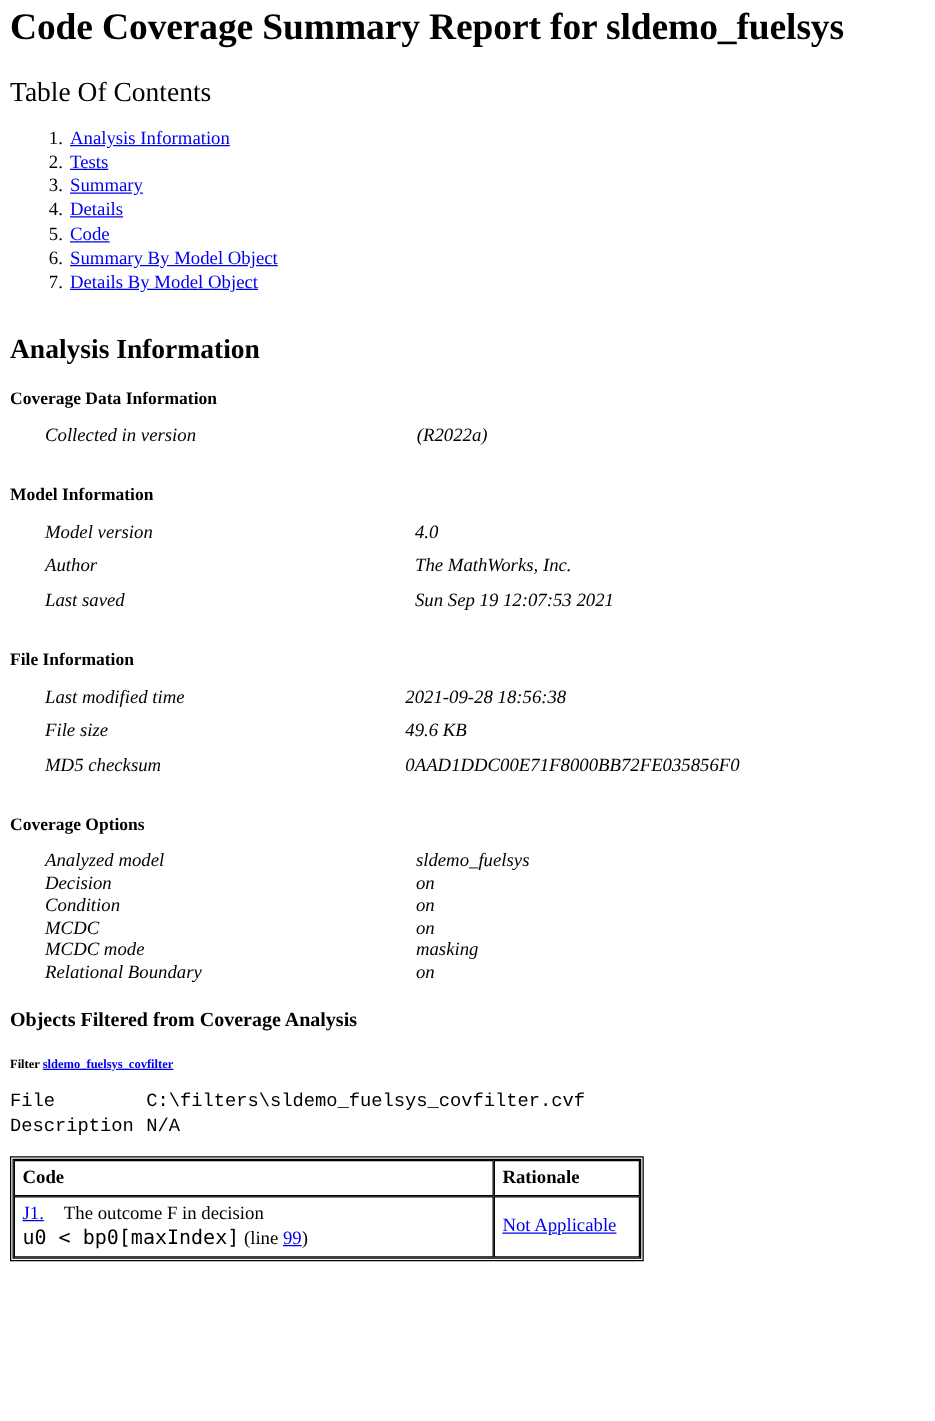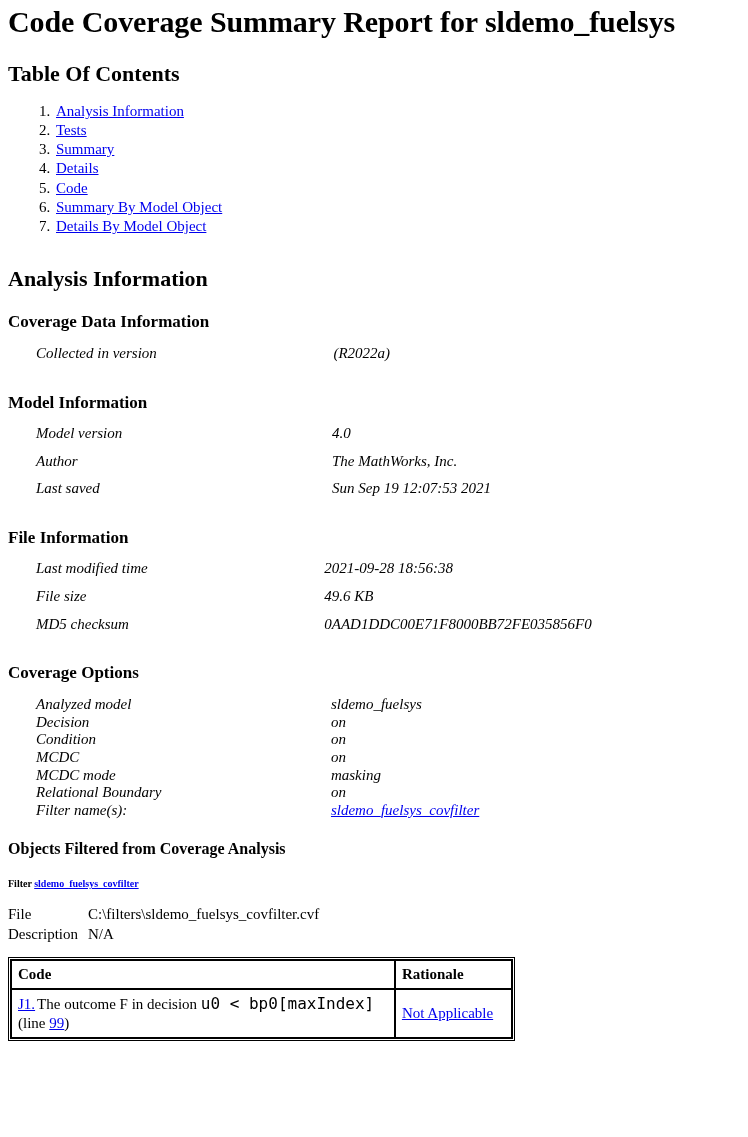--- a/index.html
+++ b/index.html
@@ -23,32 +23,32 @@
   }
   h1.report-title {
     font-size: 30px;
     font-weight: bold;
     margin: 4px 0 0 0;
     line-height: 1.18;
     letter-spacing: -0.1px;
   }
   h2.section-h2 {
     font-size: 22px;
-    font-weight: bold;
+    font-weight: normal;
     margin: 22px 0 0 0;
     line-height: 1.2;
   }
   h2.analysis-h2 {
     font-size: 22px;
     font-weight: bold;
     margin: 30px 0 0 0;
     line-height: 1.2;
   }
   h3.section-h3 {
-    font-size: 17px;
+    font-size: 14px;
     font-weight: bold;
     margin: 20px 0 0 0;
     line-height: 1.2;
   }
   h3.filtered-h3 {
     font-size: 16px;
     font-weight: bold;
     margin: 19px 0 0 0;
     line-height: 1.2;
   }
@@ -91,20 +91,21 @@
     font-size: 10px;
     font-weight: bold;
     margin: 20px 0 0 0;
   }
   .filter-title a {
     font-weight: bold;
   }
   table.filemeta {
     border-collapse: collapse;
     margin: 16px 0 12px 0;
+    font-family: Liberation Mono, monospace;
   }
   table.filemeta td {
     padding: 0 0 2px 0;
     vertical-align: top;
     line-height: 1.22;
     white-space: nowrap;
   }
   table.filemeta td.fm-k {
     padding-right: 10px;
   }
@@ -136,21 +137,21 @@
   table.filtertable td.col-rationale {
     width: 104px;
     white-space: nowrap;
   }
   code.mono {
     font-family: "DejaVu Sans Mono", "Liberation Mono", monospace;
     font-size: 16px;
     white-space: pre;
   }
   .jlink {
-    margin-right: 2px;
+    margin-right: 16px;
   }
 </style>
 </head>
 <body>
 
 <div class="page">
 
   <h1 class="report-title">Code Coverage Summary Report for sldemo_fuelsys</h1>
 
   <h2 class="section-h2">Table Of Contents</h2>
@@ -233,24 +234,20 @@
         <td class="v">on</td>
       </tr>
       <tr>
         <td class="k">MCDC mode</td>
         <td class="v">masking</td>
       </tr>
       <tr>
         <td class="k">Relational Boundary</td>
         <td class="v">on</td>
       </tr>
-      <tr>
-        <td class="k">Filter name(s):</td>
-        <td class="v"><a href="#">sldemo_fuelsys_covfilter</a></td>
-      </tr>
     </tbody>
   </table>
 
   <h3 class="filtered-h3">Objects Filtered from Coverage Analysis</h3>
 
   <p class="filter-title"><span>Filter</span> <a href="#">sldemo_fuelsys_covfilter</a></p>
 
   <table class="filemeta">
     <tbody>
       <tr>

